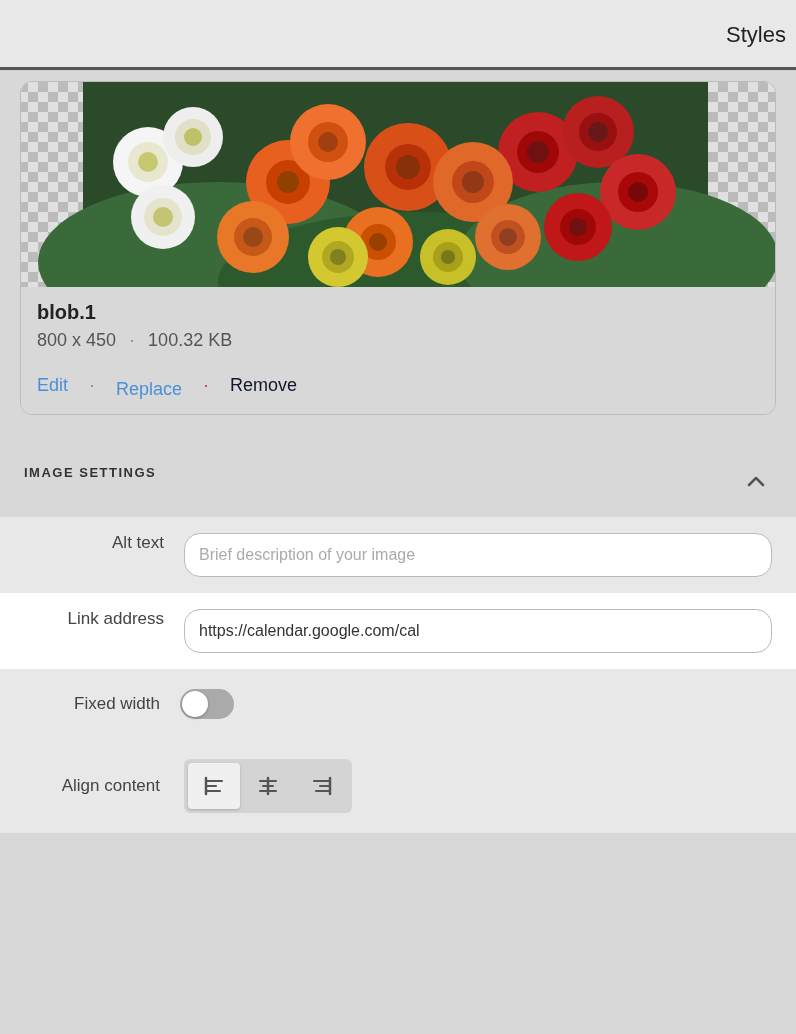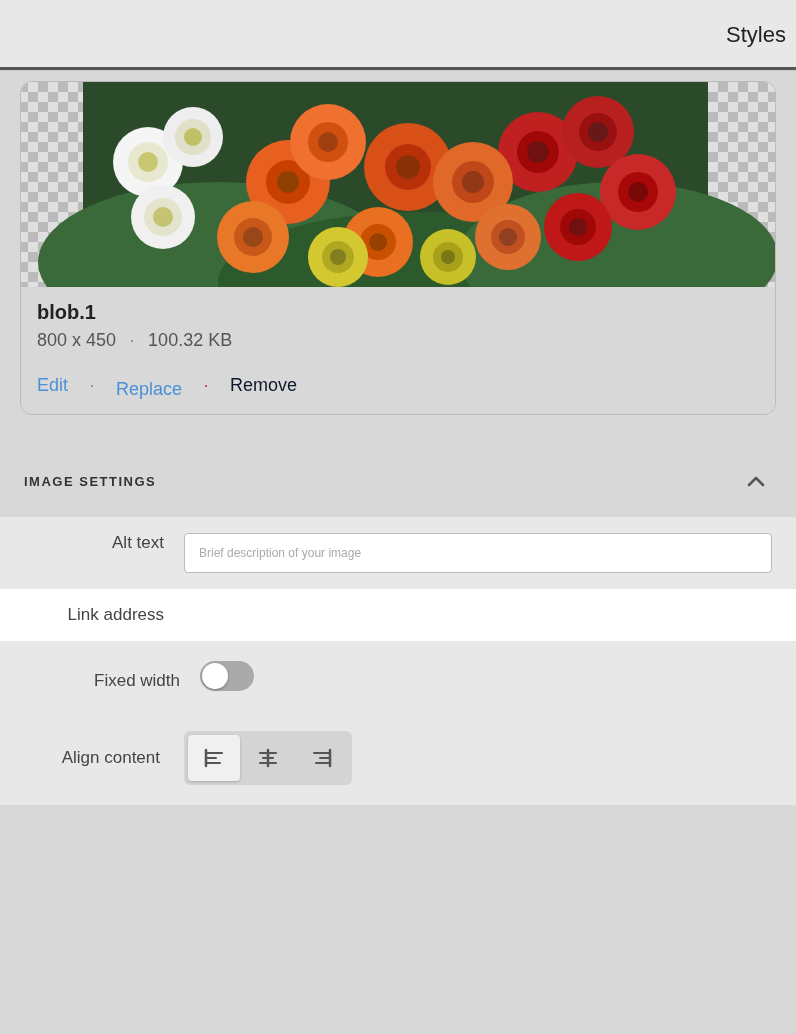--- a/index.html
+++ b/index.html
@@ -129,21 +129,21 @@
     }
 
     
     .image-settings-section {
       background: #e0e0e0;
       margin-top: 10px;
     }
 
     .section-header {
       display: flex;
-      align-items: center;
+      align-items: flex-start;
       justify-content: space-between;
       padding: 20px 24px;
       background: #d8d8d8;
     }
 
     .section-title {
       font-size: 13px;
       font-weight: 700;
       letter-spacing: 1.5px;
       color: #333;
@@ -176,41 +176,41 @@
       font-size: 17px;
       color: #444;
       min-width: 160px;
       text-align: right;
       padding-right: 20px;
     }
 
     .field-input {
       flex: 1;
       border: 1px solid #bbb;
-      border-radius: 4px;
+      border-radius: 16px;
       padding: 12px 14px;
-      font-size: 12px;
+      font-size: 16px;
       color: #999;
       background: #fff;
       outline: none;
     }
 
     .field-input::placeholder {
       color: #aaa;
     }
 
     .field-input.filled {
       color: #333;
     }
 
     
     .toggle-container {
       display: flex;
-      align-items: flex-end;
-      padding: 20px 40px;
+      align-items: center;
+      padding: 20px 20px;
       background: #e8e8e8;
     }
 
     .toggle-label {
       font-size: 17px;
       color: #444;
       min-width: 160px;
       text-align: right;
       padding-right: 20px;
     }
@@ -434,20 +434,21 @@
     </div>
   </div>
 
   <div class="form-field">
     <span class="field-label">Alt text</span>
     <input type="text" class="field-input" placeholder="Brief description of your image" style="">
   </div>
 
   <div class="form-field white-bg">
     <span class="field-label">Link address</span>
+    <input type="text" class="field-input filled" value="https://calendar.google.com/cal" style="">
   </div>
 
   <div class="toggle-container">
     <span class="toggle-label">Fixed width</span>
     <div class="toggle-switch">
       <div class="toggle-track">
         <div class="toggle-thumb"></div>
       </div>
     </div>
   </div>

